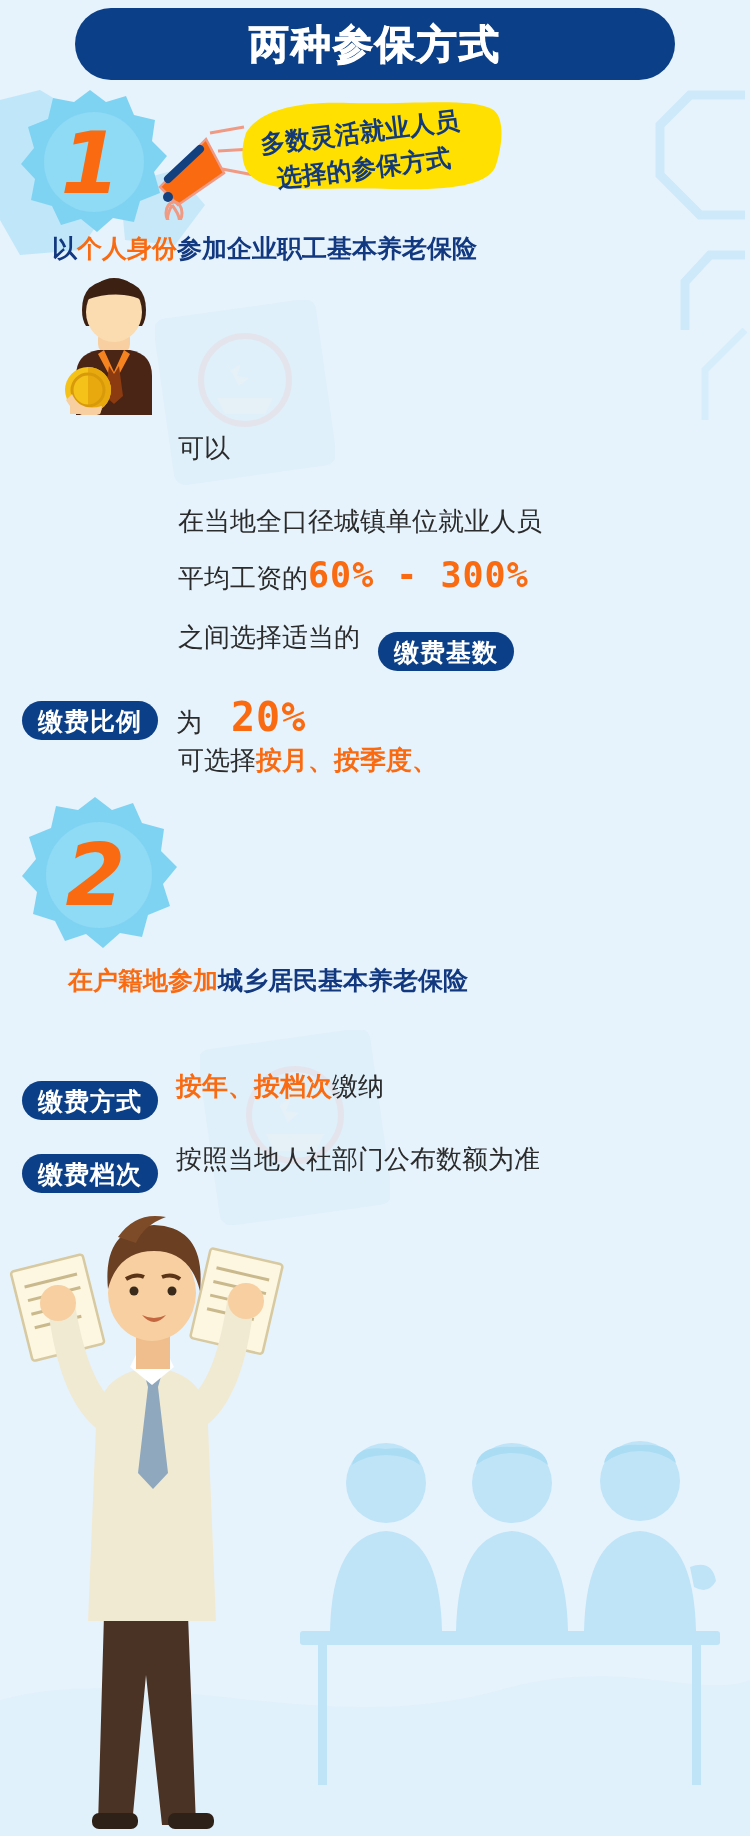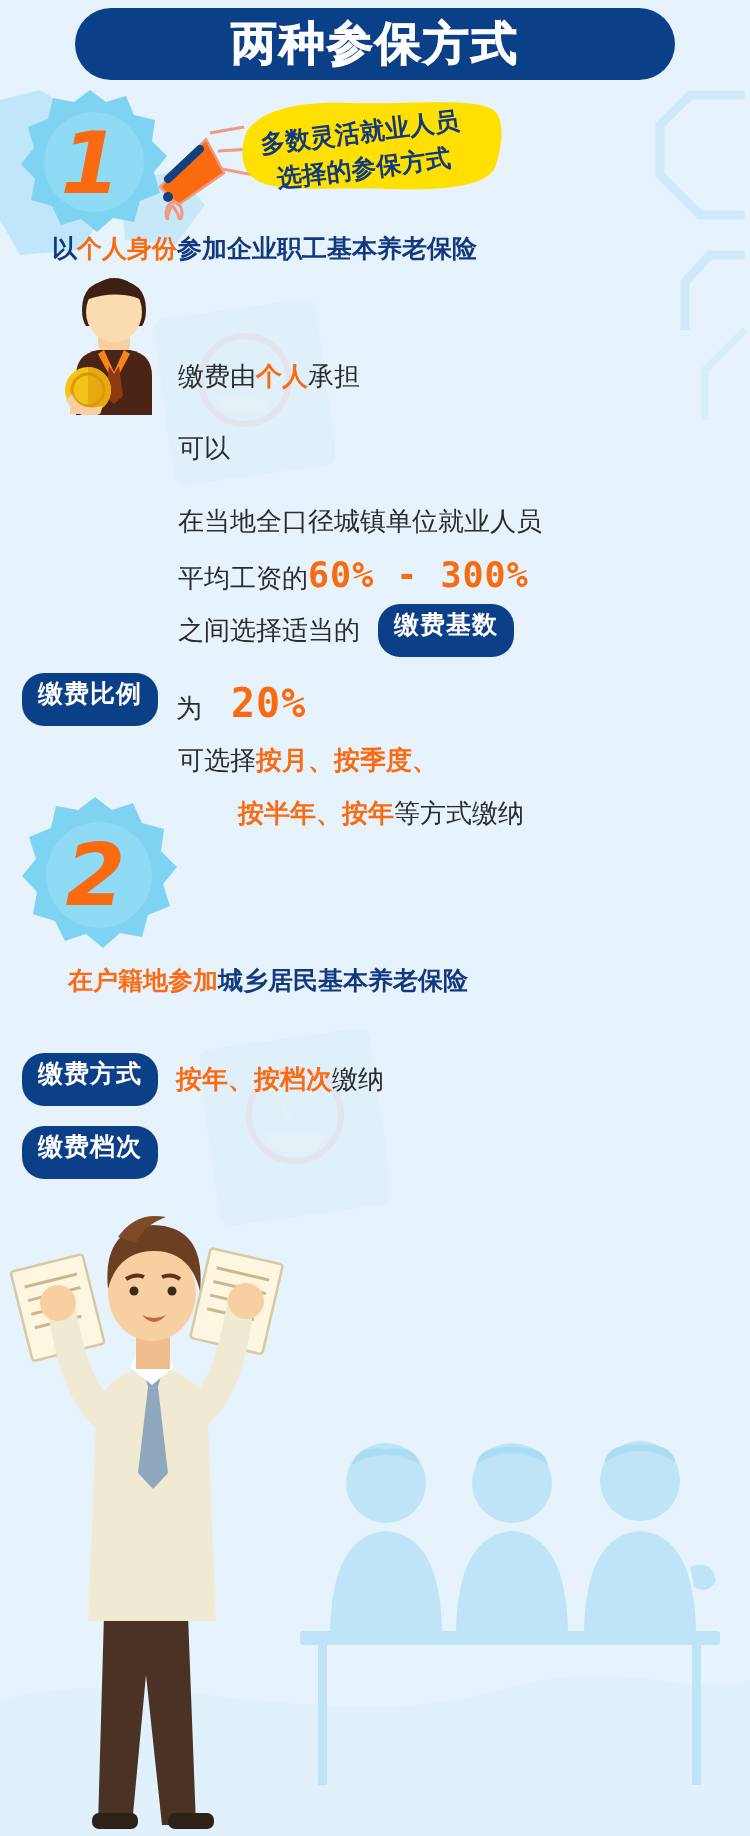--- a/index.html
+++ b/index.html
@@ -16,21 +16,21 @@
   .bg { position:absolute; inset:0; overflow:hidden; pointer-events:none; }
   .bg svg { position:absolute; }
 
   
   .header-pill {
     position:absolute; left:75px; top:8px; width:600px; height:72px;
     background:#0b3f87; border-radius:40px;
     display:flex; align-items:center; justify-content:center;
   }
   .header-pill .t {
-    color:#ffffff; font-size:46px; font-weight:bold; letter-spacing:2px;
+    color:#ffffff; font-size:40px; font-weight:bold; letter-spacing:2px;
     font-family:"DejaVu Sans", sans-serif;
     -webkit-text-stroke: 1px #fff;
   }
 
   
   .gear { position:absolute; }
   .gear .num {
     position:absolute; left:0; top:0; width:100%; height:100%;
     display:flex; align-items:center; justify-content:center;
     color:#f96a11; font-size:86px; font-weight:bold; font-style:italic;
@@ -71,23 +71,24 @@
   .big-orange {
     color:#f96a11; font-size:35px; font-weight:bold;
     font-family:"DejaVu Sans Mono", monospace; letter-spacing:1px;
   }
   .o-bold { color:#f96a11; font-weight:bold; }
 
   
   .badge {
     display:inline-flex; align-items:center; justify-content:center;
     background:#0b3f87; color:#fff; border-radius:22px;
-    padding:4px 16px 16px; font-size:25px; font-weight:bold;
+    padding:4px 16px 2px; font-size:25px; font-weight:bold;
     font-family:"DejaVu Sans", sans-serif; vertical-align:middle;
     letter-spacing:1px;
+    margin-top:28px;
   }
   .row { position:absolute; display:flex; align-items:center; gap:18px; white-space:nowrap; }
   .row .txt { font-size:26px; color:#2b2b2b; font-family:"DejaVu Sans", sans-serif; }
 
   
   .person-coin { position:absolute; left:52px; top:270px; width:125px; height:145px; }
   .bottom-art { position:absolute; left:0px; top:1195px; width:750px; height:640px; }
 
   
   .wm { position:absolute; opacity:0.10; }
@@ -183,66 +184,61 @@
       <path d="M52 80 l10 22 l10 -22 l6 4 l-16 30 l-16 -30 z" fill="#f58320"></path>
       <path d="M57 96 l5 8 l5 -8 l4 30 l-9 8 l-9 -8 z" fill="#8c3a10"></path>
       <path d="M18 128 q8 -18 26 -14 q12 4 10 14 l-6 16 l-30 0 z" fill="#f7cfa0"></path>
       <circle cx="36" cy="120" r="23" fill="#f5c21a"></circle>
       <path d="M36 97 a23 23 0 0 1 0 46 z" fill="#e8a90f"></path>
       <circle cx="36" cy="120" r="16" fill="none" stroke="#d89a0a" stroke-width="3"></circle>
       <path d="M14 130 q12 22 34 14 l2 -8 q-22 6 -30 -12z" fill="#f7cfa0"></path>
     </svg>
   </div>
 
-  <div class="body-line" style="left:178px; top:360px;">
-    <span>缴费由</span><span class="o-bold">个人</span><span>承担</span>
-  </div>
 
   <div class="body-line" style="left:178px; top:432px;">可以</div>
   <div class="body-line" style="left:178px; top:505px;">在当地全口径城镇单位就业人员</div>
   <div class="body-line" style="left:178px; top:553px;">
     <span>平均工资的</span><span class="big-orange">60% - 300%</span>
   </div>
   <div class="row" style="left:178px; top:604px;">
     <span class="txt">之间选择适当的</span>
     <span class="badge">缴费基数</span>
   </div>
 
   <div class="row" style="left:22px; top:673px;align-items:flex-end;">
     <span class="badge">缴费比例</span>
     <span class="txt">为</span>
     <span class="big-orange" style="font-size:40px;margin-left:11px;">20%</span>
   </div>
 
   <div class="body-line" style="left:178px; top:744px;">
     <span>可选择</span><span class="o-bold">按月、按季度、</span>
   </div>
-  <div class="body-line" style="left:238px; top:797px;">
-    <span class="o-bold">按半年、按年</span><span>等方式缴纳</span>
-  </div>
 
   <div class="gear" style="left:8px; top:795px; width:175px; height:165px;">
     <svg width="175" height="165" viewBox="0 0 175 165">
       <path fill="#7fd3f2" d="M87 2 l17 13 l21 -7 l9 20 l22 6 l-3 22 l16 16 l-14 17 l7 22 l-22 9 l-6 22 l-22 -4 l-17 15 l-17 -14 l-21 7 l-10 -20 l-22 -7 l4 -22 l-15 -16 l14 -17 l-7 -22 l22 -9 l5 -22 l22 4 z"></path>
       <circle cx="91" cy="80" r="53" fill="#8fdaf5"></circle>
     </svg>
     <div class="num">2</div>
   </div>
 
   <div class="sec-heading" style="left:68px; top:964px;">
     <span class="hl">在户籍地参加</span><span>城乡居民基本养老保险</span>
   </div>
 
   <div class="row" style="left:22px; top:1053px;">
     <span class="badge">缴费方式</span>
     <span class="txt"><span class="o-bold">按年、按档次</span><span>缴纳</span></span>
   </div>
 
   <div class="row" style="left:22px; top:1126px;">
     <span class="badge">缴费档次</span>
+    <span class="txt">按照当地人社部门公布数额为准</span>
   </div>
 
   <div class="bottom-art">
     <svg width="750" height="640" viewBox="0 0 750 640">
 
       <g fill="#bfe4f7">
 
         <rect x="300" y="436" width="420" height="14" rx="3"></rect>
         <rect x="318" y="450" width="9" height="140"></rect>
         <rect x="692" y="450" width="9" height="140"></rect>

